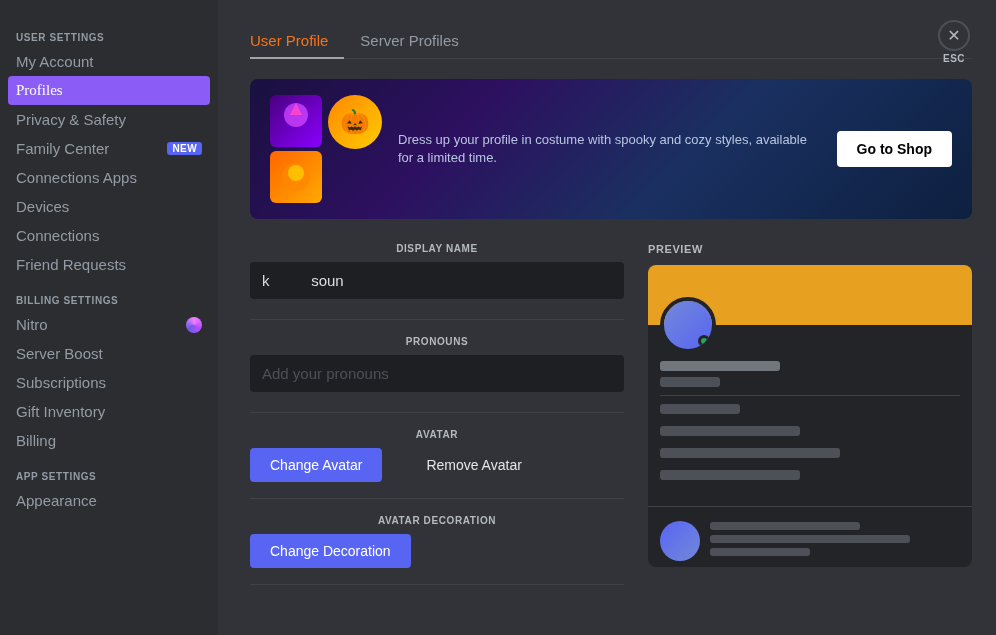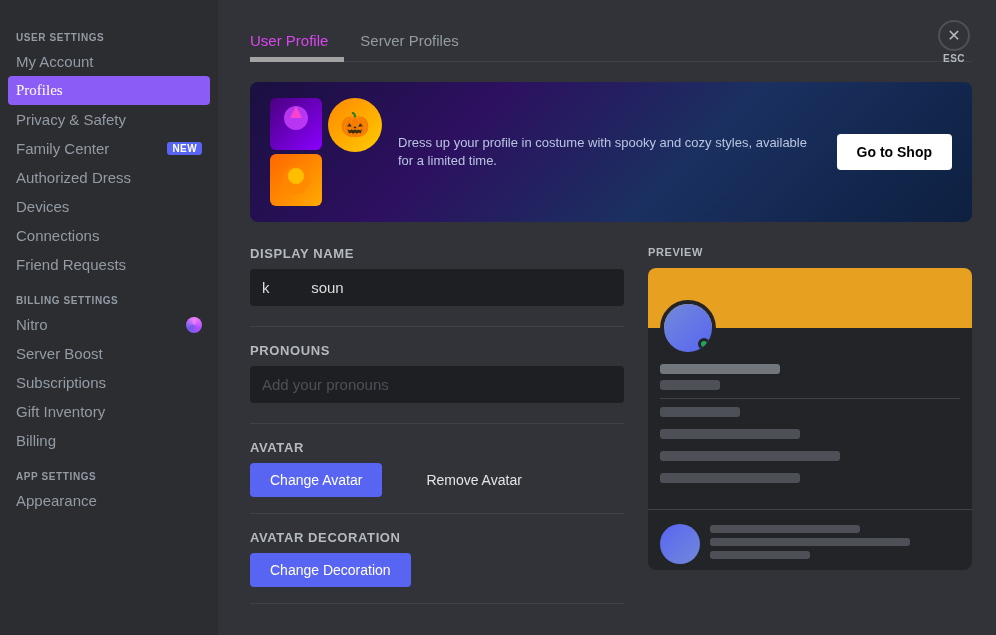--- a/index.html
+++ b/index.html
@@ -132,22 +132,22 @@
     }
     .tab {
       padding: 8px 16px;
       font-size: 15px;
       cursor: pointer;
       color: #949ba4;
       border-bottom: 2px solid transparent;
       margin-bottom: -1px;
     }
     .tab.active {
-      color: #d946ef;
-      border-bottom: 5px solid #a3a3a3;
+      color: #f97316;
+      border-bottom: 2px solid #a3a3a3;
     }
     .tab:first-child { padding-left: 0; }
 
     
     .banner {
       width: 100%;
       background: linear-gradient(135deg, #1a1040 0%, #2d1060 30%, #1a3060 60%, #0d2040 100%);
       border-radius: 8px;
       overflow: hidden;
       display: flex;
@@ -223,26 +223,27 @@
     }
     .form-section {
       flex: 1;
     }
     .preview-section {
       width: 324px;
       flex-shrink: 0;
     }
 
     .field-label {
-      font-size: 13px;
+      font-size: 10px;
       font-weight: 700;
       color: #b5bac1;
       text-transform: uppercase;
       letter-spacing: 0.6px;
       margin-bottom: 8px;
+      text-align: center;
     }
 
     .text-input {
       width: 100%;
       background: #1e1f22;
       border: none;
       border-radius: 4px;
       padding: 10px 12px;
       color: #dcddde;
       font-size: 15px;
@@ -392,21 +393,21 @@
     <span>Profiles</span>
   </div>
   <div class="sidebar-item">
     <span>Privacy &amp; Safety</span>
   </div>
   <div class="sidebar-item">
     <span>Family Center</span>
     <span class="new-badge">NEW</span>
   </div>
   <div class="sidebar-item">
-    <span>Authorized Dress</span>
+    <span>Connections Apps</span>
   </div>
   <div class="sidebar-item">
     <span>Devices</span>
   </div>
   <div class="sidebar-item">
     <span>Connections</span>
   </div>
   <div class="sidebar-item">
     <span>Friend Requests</span>
   </div>

